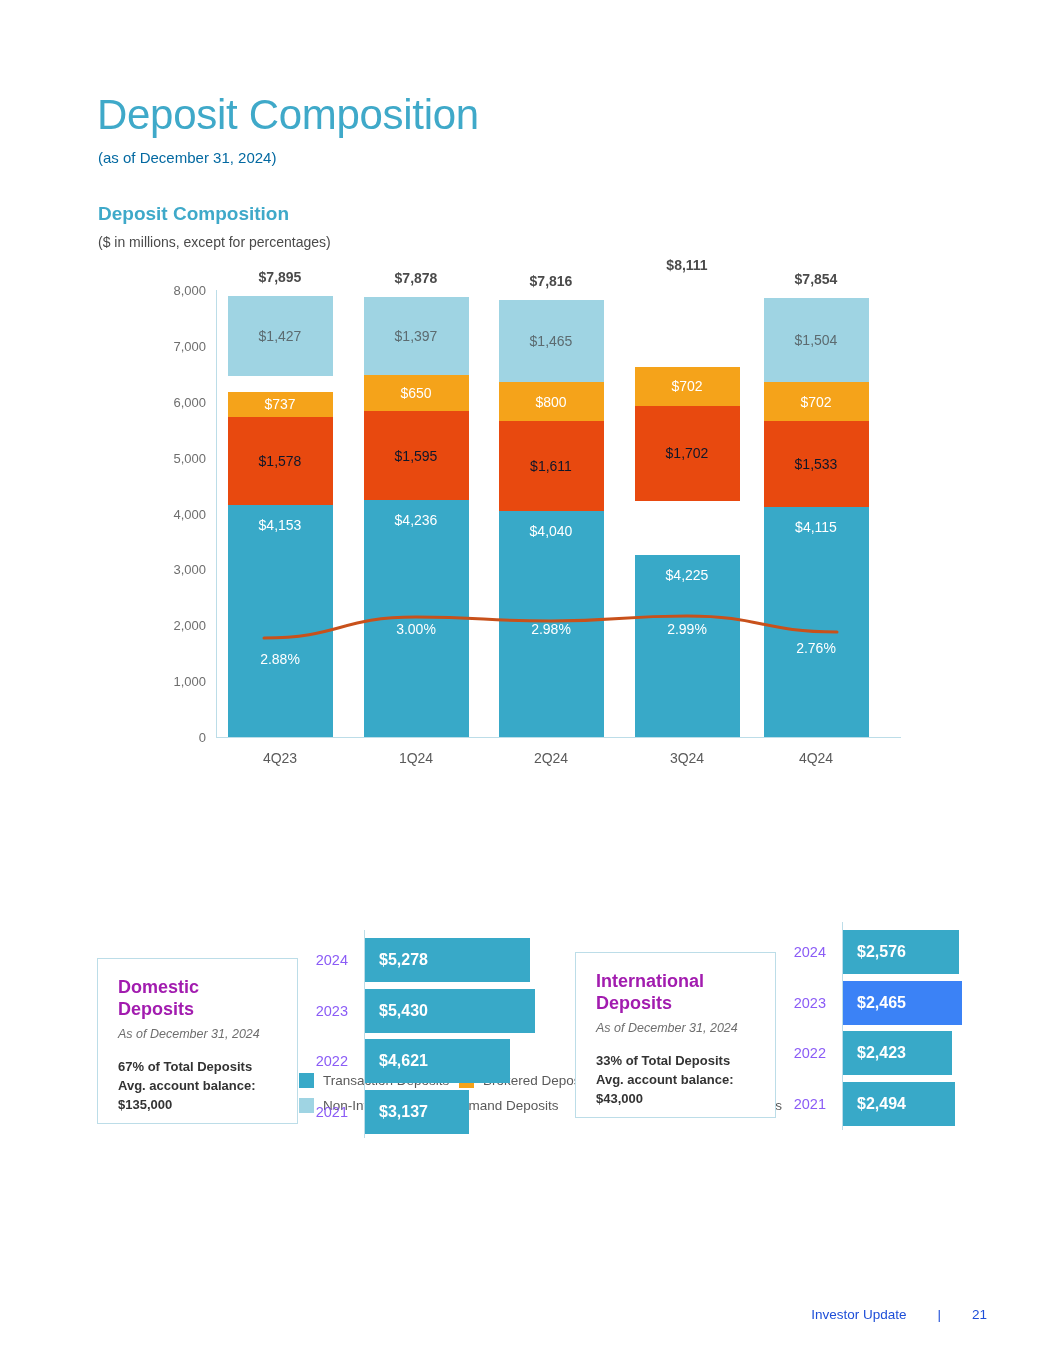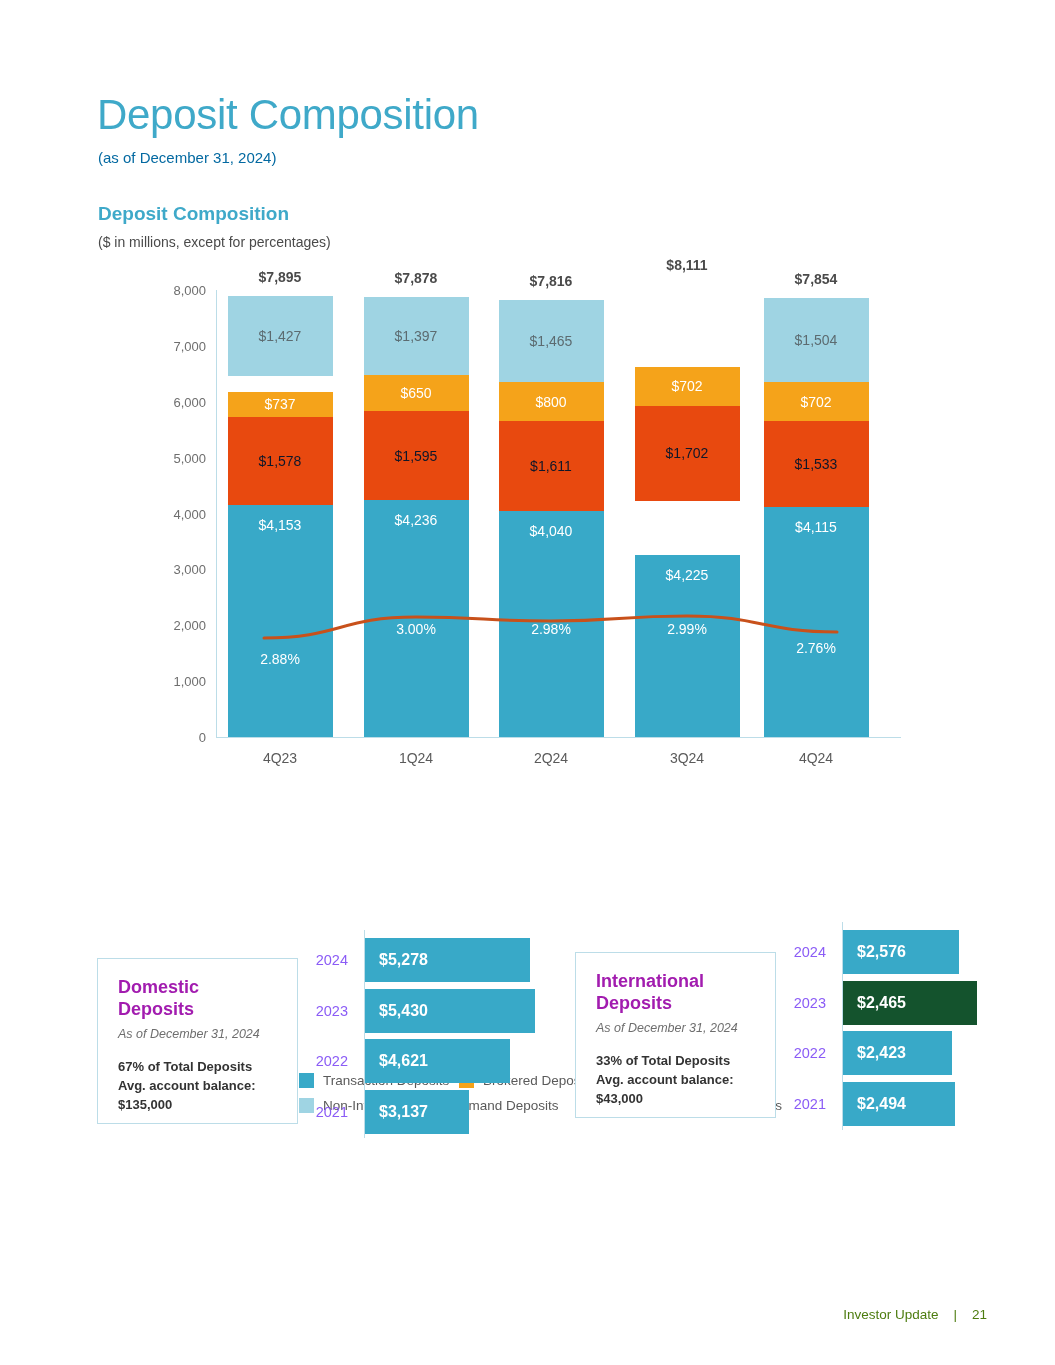--- a/index.html
+++ b/index.html
@@ -110,22 +110,22 @@
     position: absolute; left: 1px; top: 0; height: 100%;
     background: #38A9C8; display: flex; align-items: center;
   }
   .hbar-value {
     font-size: 16px; font-weight: bold; color: #ffffff; margin-left: 14px; white-space: nowrap;
   }
 
   
   #page-footer {
     position: absolute; right: 68px; bottom: 43px;
-    font-size: 13.5px; color: #4d7c0f;
-    display: flex; align-items: center; gap: 15px;
+    font-size: 13.5px; color: #1d4ed8;
+    display: flex; align-items: center; gap: 31px;
   }
 </style>
 </head>
 <body>
 
 <div class="page-title">Deposit Composition</div>
 <div class="page-subtitle">(as of December 31, 2024)</div>
 <div class="section-title">Deposit Composition</div>
 <div class="section-note">($ in millions, except for percentages)</div>
 
@@ -314,21 +314,21 @@
 <div class="hbar-chart" id="international-bars" style="left:842px; top:922px; width:120px; height:226px;">
     <div class="hbar-axis" style="height: 208px;"></div>
     <div class="hbar-row" style="top: 8px; left: 0px; width: 400px; height: 44px;">
       <span class="hbar-year">2024</span>
       <div class="hbar-fill" style="width: 116.178px; background: rgb(56, 169, 200);">
         <span class="hbar-value">$2,576</span>
       </div>
     </div>
     <div class="hbar-row" style="top: 58.5px; left: 0px; width: 400px; height: 44px;">
       <span class="hbar-year">2023</span>
-      <div class="hbar-fill" style="width: 134px; background: #14532d;">
+      <div class="hbar-fill" style="width: 119px; background: #3b82f6;">
         <span class="hbar-value">$2,465</span>
       </div>
     </div>
     <div class="hbar-row" style="top: 109px; left: 0px; width: 400px; height: 44px;">
       <span class="hbar-year">2022</span>
       <div class="hbar-fill" style="width: 109.277px; background: rgb(56, 169, 200);">
         <span class="hbar-value">$2,423</span>
       </div>
     </div>
     <div class="hbar-row" style="top: 159.5px; left: 0px; width: 400px; height: 44px;">

